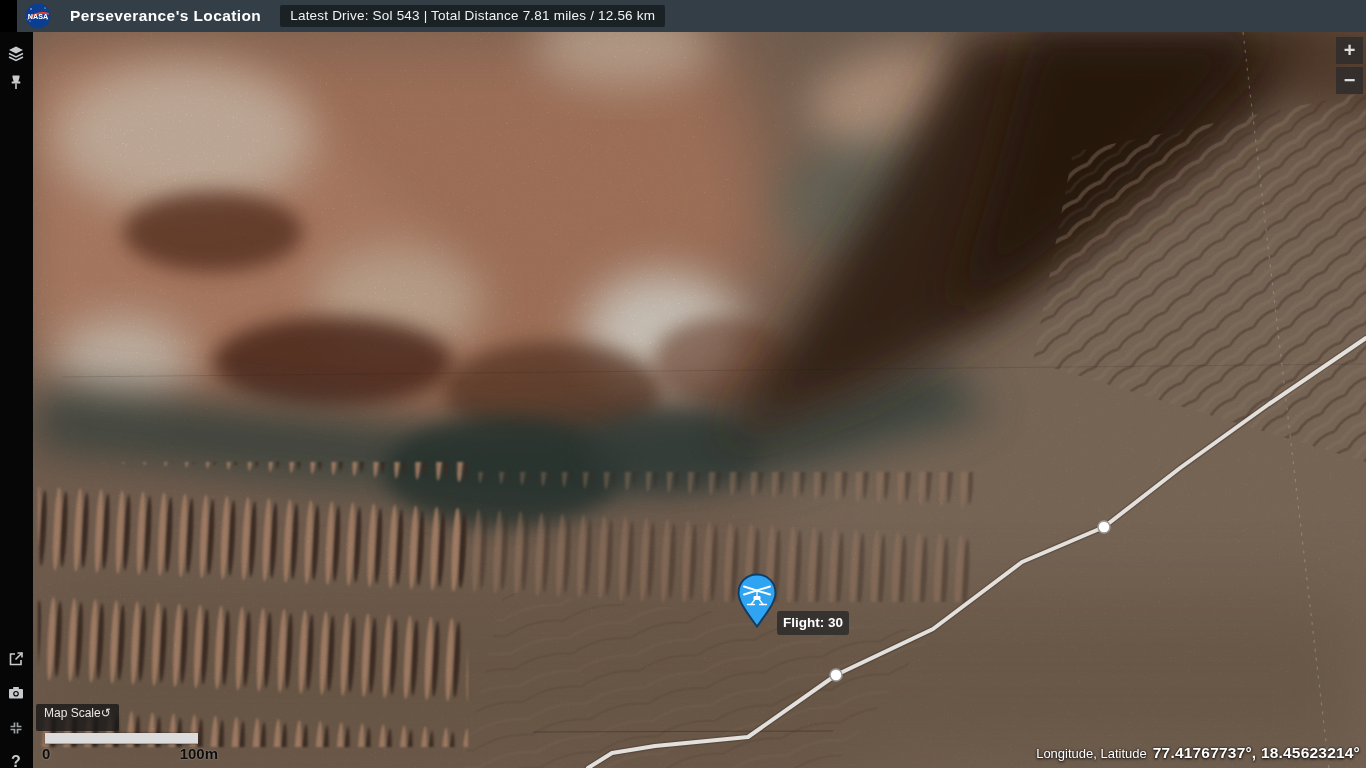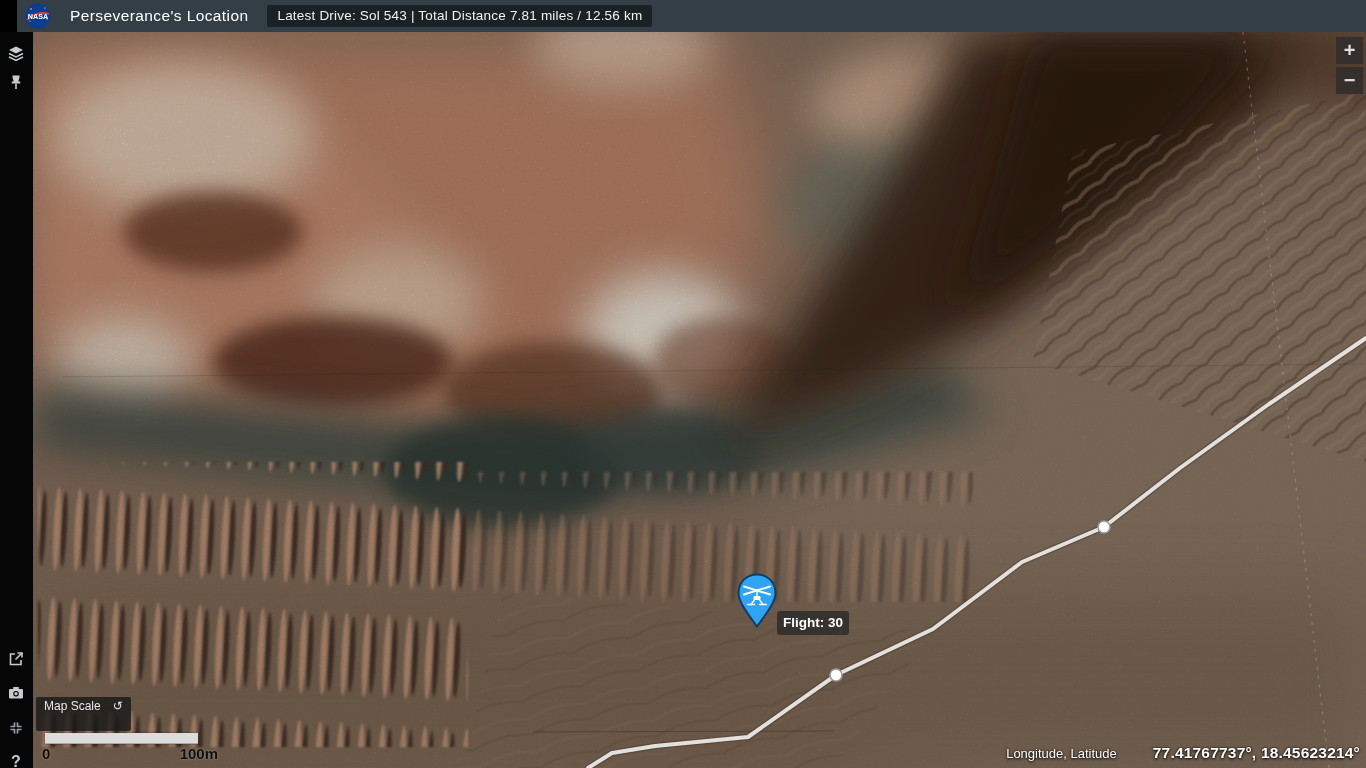--- a/index.html
+++ b/index.html
@@ -3,21 +3,21 @@
 <meta charset="utf-8">
 <style>
   * { margin:0; padding:0; box-sizing:border-box; }
   html,body { width:1366px; height:768px; overflow:hidden; background:#000;
               font-family:"Liberation Sans", sans-serif; }
 
   
   .topbar { position:absolute; left:17px; top:0; width:1366px; height:32px;
             background:#333e46; display:flex; align-items:center; padding-left:8px; z-index:30; }
   .logo { width:26px; height:26px; flex:0 0 auto; cursor:pointer; }
-  .title { margin-left:19px; color:#fff; font-size:15.5px; font-weight:normal; letter-spacing:.4px; }
+  .title { margin-left:19px; color:#fff; font-size:15.5px; font-weight:bold; letter-spacing:.4px; }
   .badge { margin-left:19px; background:#1b2226; color:#f2f2f2; font-size:13.5px; font-weight:normal;
            padding:3px 10px 4px; border-radius:2px; letter-spacing:.2px; }
 
   
   .sidebar { position:absolute; left:0; top:32px; width:33px; height:736px; background:#060606; z-index:25; }
   .side-ic { position:absolute; left:7px; width:18px; height:18px; color:#c7cbce; cursor:pointer;
              display:flex; align-items:center; justify-content:center; }
   .side-ic svg { width:18px; height:18px; }
   .qmark { font-size:16px; font-weight:bold; color:#c7cbce; }
 
@@ -31,33 +31,33 @@
           font-size:20px; font-weight:bold; line-height:25px; text-align:center; cursor:pointer;
           font-family:"Liberation Sans",sans-serif; }
 
   
   .marker { position:absolute; width:42px; height:56px; z-index:8; cursor:pointer; }
   .tooltip { position:absolute; left:41px; top:38px; background:rgba(42,42,42,.82); color:#fff;
              font-size:13.5px; font-weight:bold; padding:4px 6px 5px; border-radius:3px; white-space:nowrap; }
 
   
   .scalebox { position:absolute; left:3px; bottom:6px; z-index:9; }
-  .scale-toggle { display:inline-flex; align-items:center; gap:12px; background:rgba(24,24,24,.8);
-                  color:#e8e8e8; font-size:12px; padding:2px 8px 18px; border-radius:2px; cursor:pointer; }
+  .scale-toggle { display:inline-flex; align-items:center; gap:0; background:rgba(24,24,24,.8);
+                  color:#e8e8e8; font-size:12px; padding:2px 8px 11px; border-radius:2px; cursor:pointer; }
   .scale-bar { margin:2px 0 0 9px; width:153px; height:11px; background:#dcdcdc;
                box-shadow:inset 0 -1px 0 #a8a8a8, 0 0 2px rgba(0,0,0,.5); }
   .scale-labels { margin-left:6px; width:176px; display:flex; justify-content:space-between;
                   font-size:15px; font-weight:bold; color:#0d0d0d;
                   text-shadow:0 0 2px rgba(255,255,255,.45); margin-top:1px; }
 
   
   .coords { position:absolute; right:6px; bottom:6px; z-index:9; color:#fff;
             text-shadow:0 1px 3px rgba(0,0,0,.95), 0 0 2px rgba(0,0,0,.8); }
-  .coords .lbl { font-size:13px; font-weight:normal; margin-right:16px; }
-  .coords .val { font-size:15.5px; font-weight:bold; letter-spacing:.2px;margin-left:20px; }
+  .coords .lbl { font-size:13px; font-weight:normal; margin-right:6px; }
+  .coords .val { font-size:15.5px; font-weight:bold; letter-spacing:.2px; }
 
   .waypoint { fill:#fff; stroke:#9a9a9a; stroke-width:1.5; cursor:pointer; }
 </style>
 </head>
 <body>
 
 <div class="topbar">
   <svg class="logo" viewBox="0 0 26 26">
     <circle cx="13" cy="13" r="12.5" fill="#0b3d91"></circle>
     <circle cx="6" cy="6" r="0.7" fill="#fff"></circle>

